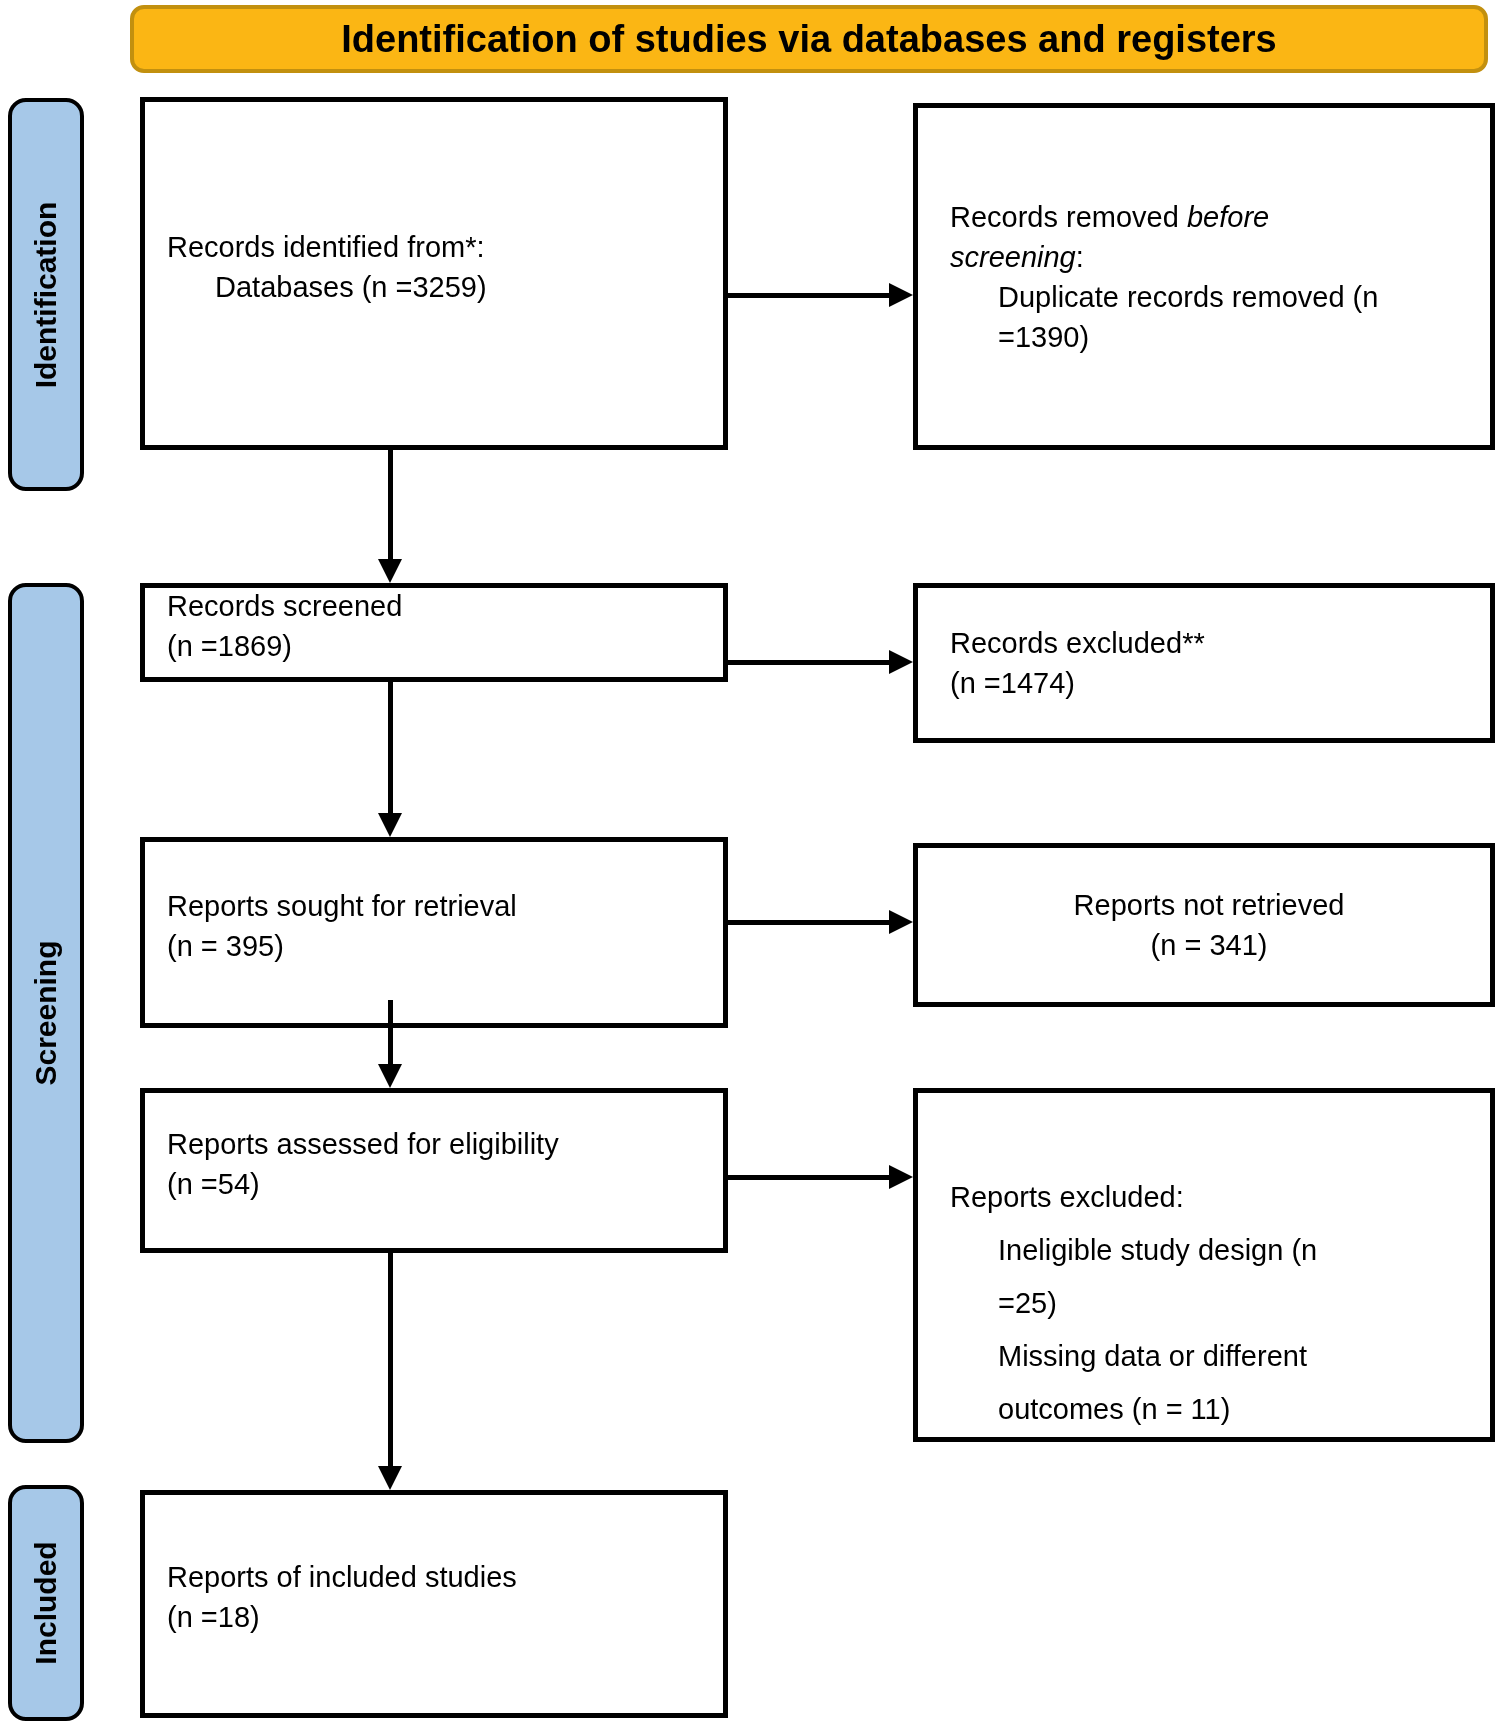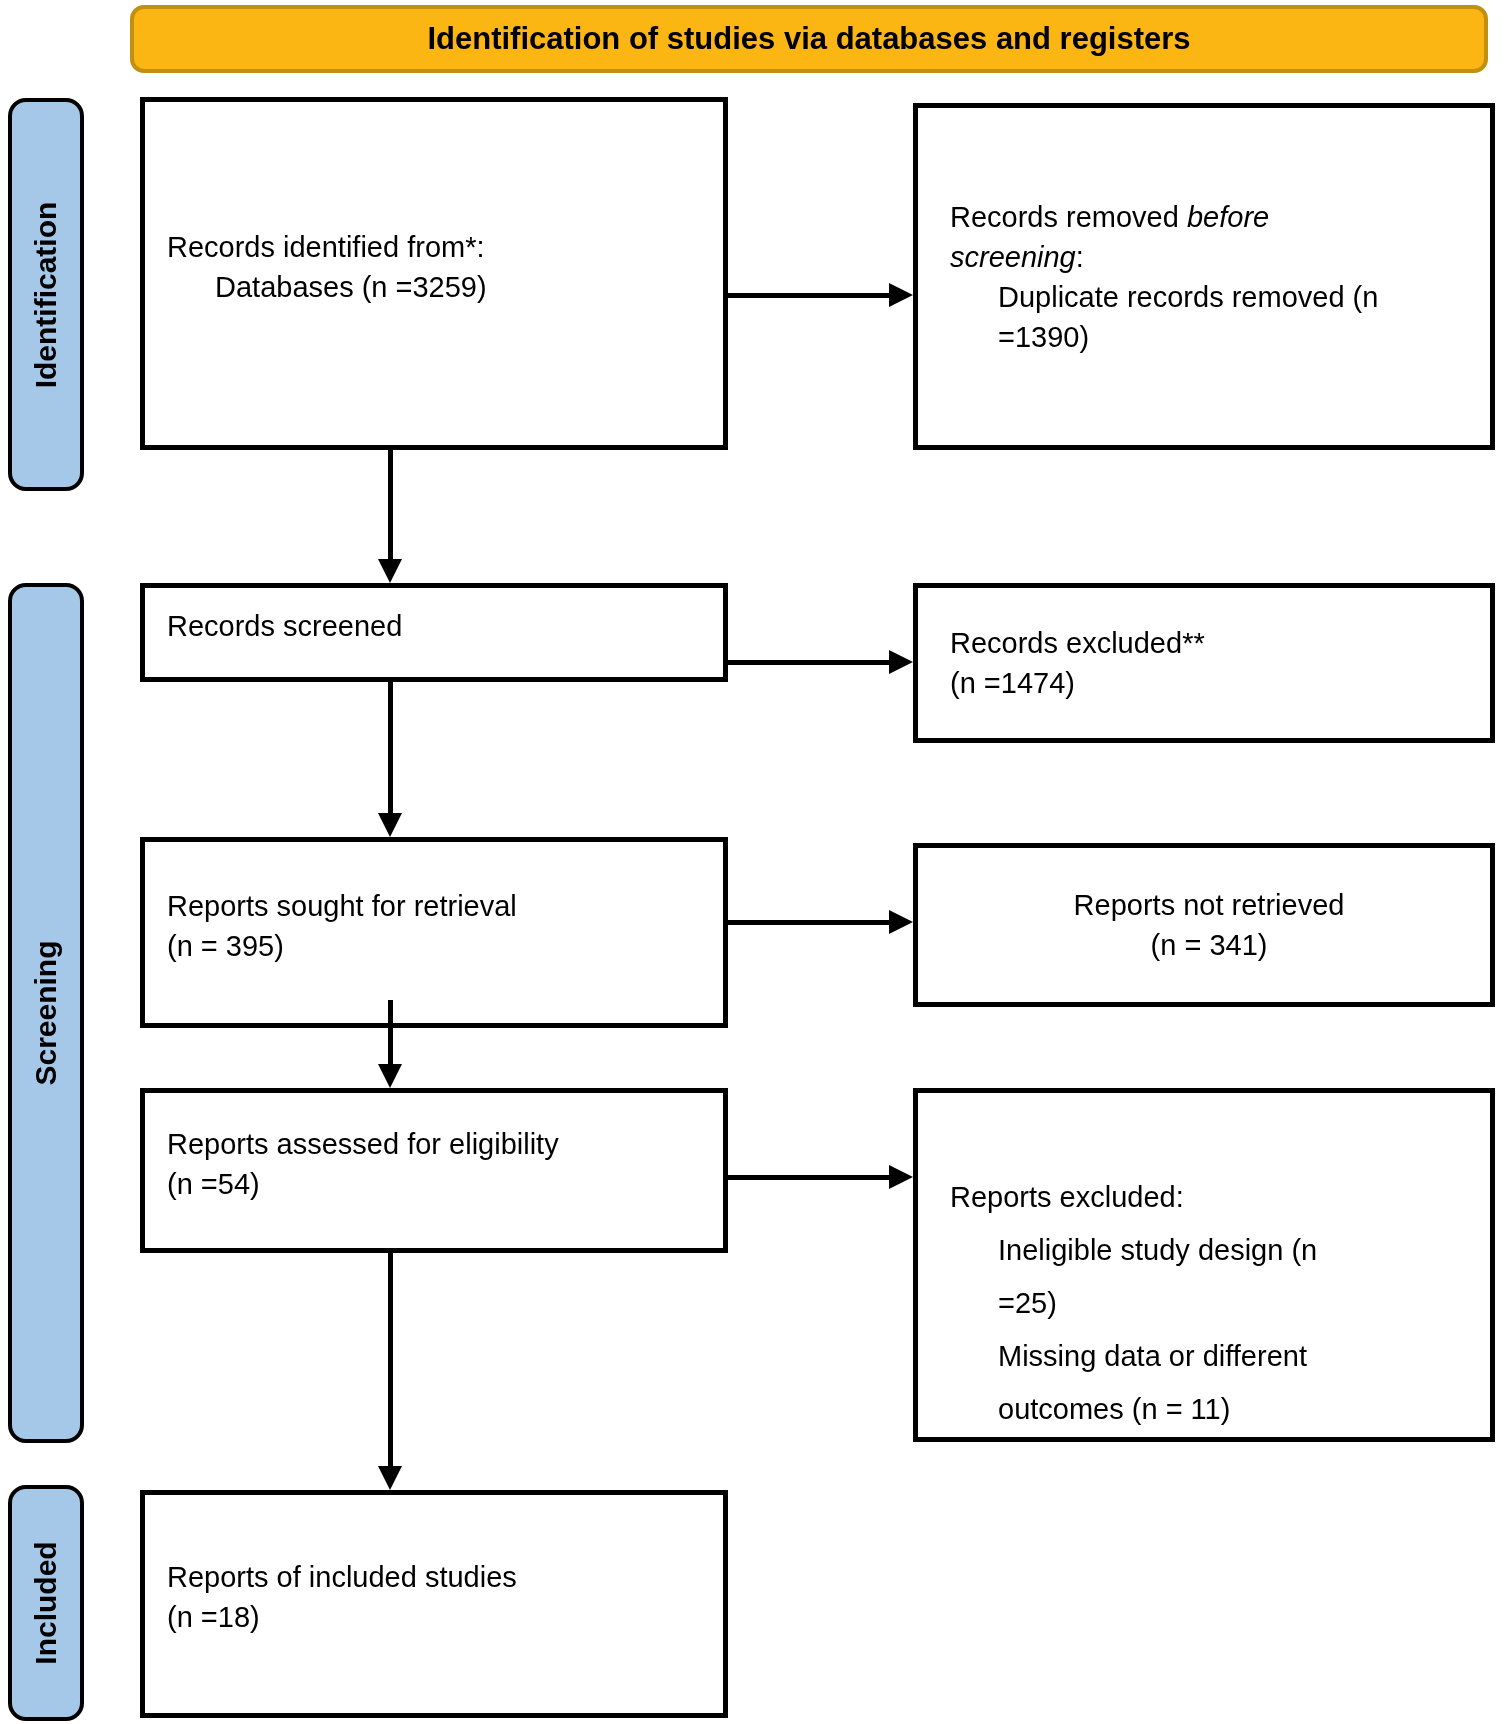--- a/index.html
+++ b/index.html
@@ -15,21 +15,21 @@
   
   .banner {
     position: absolute;
     left: 130px; top: 5px;
     width: 1358px; height: 68px;
     background: #FBB614;
     border: 4px solid #C2900F;
     border-radius: 14px;
     box-sizing: border-box;
     display: flex; align-items: center; justify-content: center;
-    font-weight: bold; font-size: 31px;
+    font-weight: bold; font-size: 38px;
   }
 
   
   .sbar {
     position: absolute;
     left: 8px; width: 76px;
     background: #A6C8E8;
     border: 4px solid #000000;
     border-radius: 18px;
     box-sizing: border-box;
@@ -118,20 +118,21 @@
     <span>Included</span>
   </div>
 
   <div class="fbox col-left box-l1">
     <div class="tline">Records identified from*:</div>
     <div class="indent">Databases (n =3259)</div>
   </div>
 
   <div class="fbox col-left box-l2">
     <div class="tline">Records screened</div>
+    <div class="tline">(n =1869)</div>
   </div>
 
   <div class="fbox col-left box-l3">
     <div class="tline">Reports sought for retrieval</div>
     <div class="tline">(n = 395)</div>
   </div>
 
   <div class="fbox col-left box-l4">
     <div class="tline">Reports assessed for eligibility</div>
     <div class="tline">(n =54)</div>

